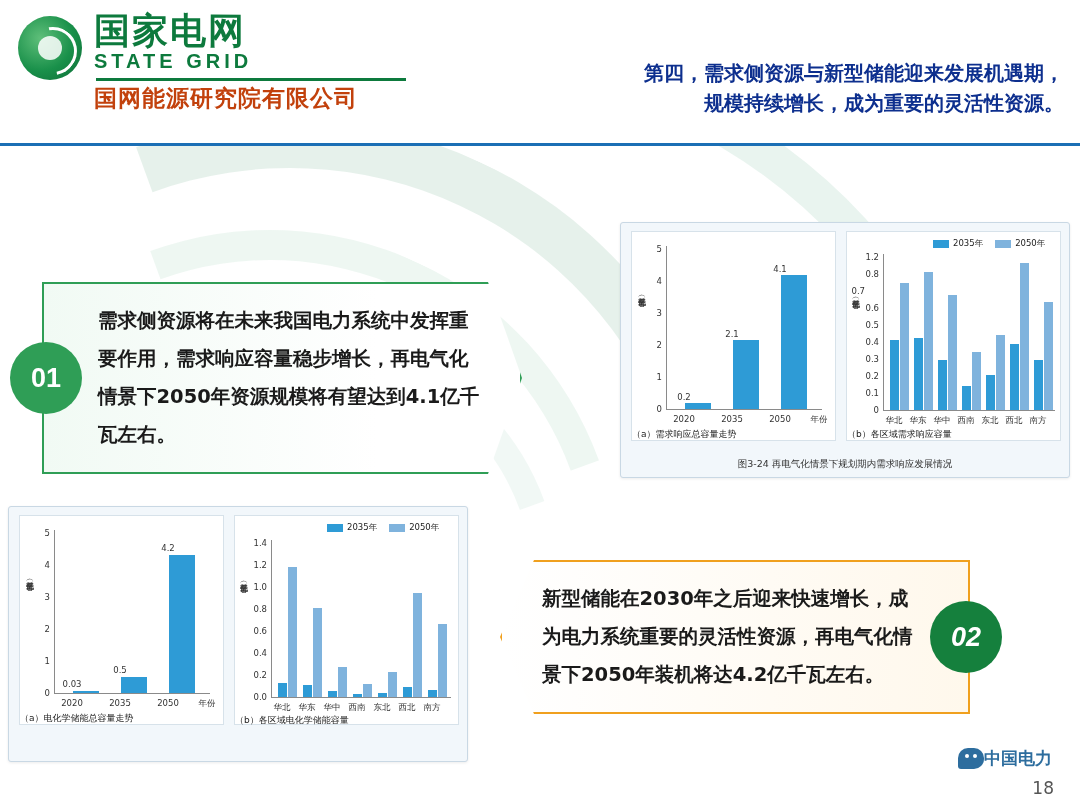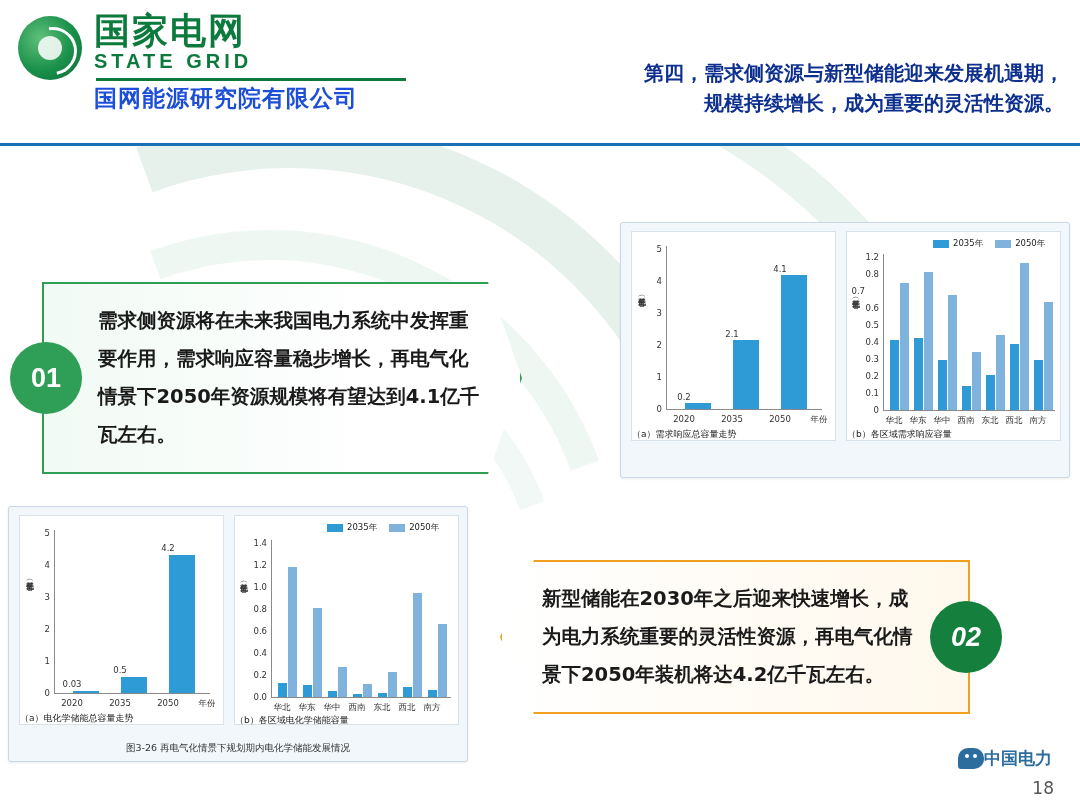--- a/index.html
+++ b/index.html
@@ -53,21 +53,21 @@
   .logo-text { margin-left: 12px; }
   .cn-big {
     font-size: 36px; font-weight: bold; color: #0d7a3d; letter-spacing: 2px;
     line-height: 38px; font-family: "DejaVu Sans", sans-serif;
   }
   .en-big {
     font-size: 20px; font-weight: bold; color: #0d7a3d; letter-spacing: 4px; line-height: 22px;
   }
   .divider-line { width: 310px; height: 3px; background: #0d7a3d; margin: 6px 0 4px 2px; }
   .cn-sub {
-    font-size: 23px; font-weight: bold; color: #1d4ed8; letter-spacing: 1px; line-height: 26px;
+    font-size: 23px; font-weight: bold; color: #c2410c; letter-spacing: 1px; line-height: 26px;
     font-family: "DejaVu Sans", sans-serif;
   }
   .en-sub { font-size: 10.5px; font-weight: bold; color: #c1121f; letter-spacing: .2px; line-height: 14px; }
 
   .header-title {
     position: absolute; right: 16px; top: 58px; width: 640px;
     text-align: right; color: #0d2f8e; font-weight: bold; font-size: 20px; line-height: 30px;
     font-family: "DejaVu Sans", sans-serif;
   }
 
@@ -296,20 +296,21 @@
       <div class="xtick" style="left:79px;  top:183px; width:32px;">华中</div>
       <div class="xtick" style="left:103px; top:183px; width:32px;">西南</div>
       <div class="xtick" style="left:127px; top:183px; width:32px;">东北</div>
       <div class="xtick" style="left:151px; top:183px; width:32px;">西北</div>
       <div class="xtick" style="left:175px; top:183px; width:32px;">南方</div>
 
       <div class="sub-caption" style="top:196px;">（b）各区域需求响应容量</div>
     </div>
   </div>
 
+  <div class="panel-caption">图3-24   再电气化情景下规划期内需求响应发展情况</div>
 </div>
 
 <div class="panel panel-bottom">
 
   <div class="chart" style="left:10px; top:8px; width:205px; height:210px;">
     <div class="chart-inner">
       <div class="axis-label-y" style="left:4px; top:60px;">容量（亿千瓦）</div>
 
       <div class="ytick" style="left:16px; top:12px; width:14px;">5</div>
       <div class="ytick" style="left:16px; top:44px; width:14px;">4</div>
@@ -390,20 +391,19 @@
       <div class="xtick" style="left:81px;  top:186px; width:32px;">华中</div>
       <div class="xtick" style="left:106px; top:186px; width:32px;">西南</div>
       <div class="xtick" style="left:131px; top:186px; width:32px;">东北</div>
       <div class="xtick" style="left:156px; top:186px; width:32px;">西北</div>
       <div class="xtick" style="left:181px; top:186px; width:32px;">南方</div>
 
       <div class="sub-caption" style="top:198px;">（b）各区域电化学储能容量</div>
     </div>
   </div>
 
-  <div class="panel-caption">图3-26   再电气化情景下规划期内电化学储能发展情况</div>
 </div>
 
 <div class="footer-brand">
   <span class="wechat-icon"></span>
   <span>中国电力</span>
 </div>
 <div class="page-num">18</div>
 
 </body></html>

